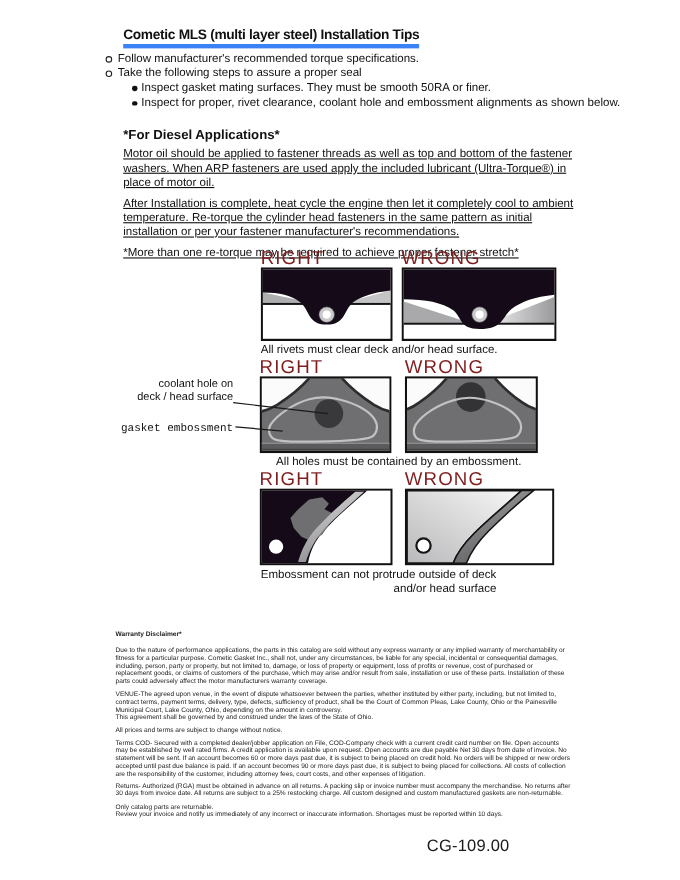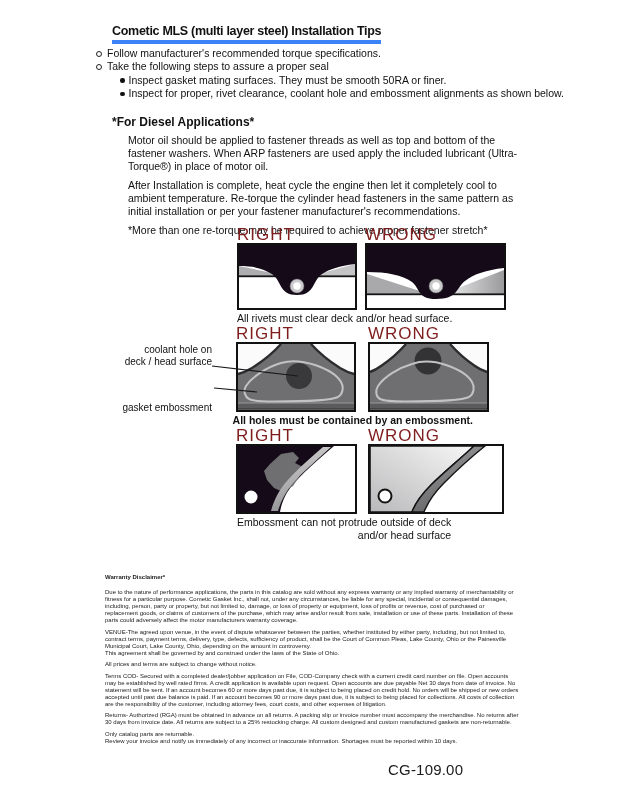--- a/index.html
+++ b/index.html
@@ -12,21 +12,21 @@
     left:112px;top:24px;font-size:12.5px;font-weight:bold;letter-spacing:-0.3px;
     border-bottom:4px solid #3b82f6;padding-bottom:2px;white-space:nowrap;
   }
   .tips{left:96px;top:47px;font-size:10.5px;line-height:13.4px;width:500px;}
   .tip{display:flex;align-items:center;white-space:nowrap;}
   .tip.sub{margin-left:24px;}
   .marker-o{width:4px;height:4px;border:1px solid #222;border-radius:50%;margin-right:5px;flex:none;}
   .marker-f{width:4.5px;height:4.5px;background:#111;border-radius:50%;margin-right:4px;flex:none;}
   .diesel{left:112px;top:116px;width:414px;font-size:10.5px;line-height:13px;}
   .diesel .dh2{font-size:12px;font-weight:bold;margin:0 0 5px 0;}
-  .diesel p{margin:0 0 6px 16px;}
+  .diesel p{margin:0 0 6px 0;text-decoration:underline;}
   .fig-label{font-size:17px;line-height:14px;letter-spacing:1px;text-align:left;color:#7f1d1d;white-space:nowrap;}
   .caption{font-size:10.5px;line-height:12.5px;color:#111;white-space:nowrap;text-align:right;}
   .side-label{font-size:10px;line-height:11.5px;text-align:right;color:#111;white-space:nowrap;}
   .overlay{z-index:5;pointer-events:none;}
   .figure{display:block;}
   .disclaimer{left:105px;top:574px;width:414px;font-size:6px;line-height:7px;letter-spacing:0;color:#222;}
   .disclaimer .dhead{font-weight:bold;margin:0 0 8px 0;}
   .disclaimer .dp{margin:0 0 4.5px 0;}
   .dline{display:block;}
   .partnum{left:388px;top:761px;font-size:15px;letter-spacing:0.2px;color:#1a1a1a;}
@@ -95,21 +95,21 @@
 
   <div class="abs caption" style="left:237px;top:312px;">All rivets must clear deck and/or head surface.</div>
 
   <div class="abs fig-label" style="left:236px;top:327px;width:120px;">RIGHT</div>
   <div class="abs fig-label" style="left:368px;top:327px;width:121px;">WRONG</div>
 
   <div class="abs side-label" style="left:100px;top:344px;width:112px;">
     <span class="dline">coolant hole on</span>
     <span class="dline">deck / head surface</span>
   </div>
-  <div class="abs side-label" style="left:96px;top:402px;width:116px;">gasket embossment</div>
+  <div class="abs side-label" style="left:96px;top:385px;width:116px;font-family:Liberation Mono, monospace;">gasket embossment</div>
 
   <svg class="abs figure" style="left:236px;top:342px;" width="120" height="70" viewBox="0 0 120 70">
     <rect x="1" y="1" width="118" height="68" fill="#6f6f71" stroke="#111" stroke-width="2"></rect>
     <path d="M2,2 H45 C37,11 27,19 16,26 C11,29 6,31 2,32 Z" fill="#fbfbfb"></path>
     <path d="M45,2 C37,11 27,19 16,26 C11,29 6,31 2,32" stroke="#2c2c2e" stroke-width="2.4" fill="none"></path>
     <path d="M118,2 H75 C83,11 93,19 104,26 C109,29 114,31 118,32 Z" fill="#fbfbfb"></path>
     <path d="M75,2 C83,11 93,19 104,26 C109,29 114,31 118,32" stroke="#2c2c2e" stroke-width="2.4" fill="none"></path>
     <rect x="2" y="61" width="116" height="7" fill="#5b5b5d"></rect>
     <line x1="2" y1="61" x2="118" y2="61" stroke="#9a9a9c" stroke-width="1"></line>
     <line x1="2" y1="66.5" x2="118" y2="66.5" stroke="#454547" stroke-width="1"></line>
@@ -128,21 +128,21 @@
     <line x1="2" y1="66.5" x2="119" y2="66.5" stroke="#454547" stroke-width="1"></line>
     <circle cx="60" cy="19" r="13.5" fill="#333335"></circle>
     <path d="M12,57 C8,55 7,49 10,44 C16,35 30,26 44,22 C54,18.5 66,19 78,23 C90,27 100,33 104,40 C107,45 106,52 101,55 C93,59 60,59.5 37,59.5 C26,59.5 16,59 12,57 Z" fill="none" stroke="#c2c2c4" stroke-width="2"></path>
   </svg>
 
   <svg class="abs overlay" style="left:100px;top:330px;" width="210" height="92" viewBox="0 0 210 92">
     <line x1="112" y1="36" x2="198" y2="46" stroke="#1a1a1a" stroke-width="1.1"></line>
     <line x1="114" y1="58" x2="157" y2="62" stroke="#1a1a1a" stroke-width="1.1"></line>
   </svg>
 
-  <div class="abs caption" style="left:220px;top:414px;width:253px;text-align:right;font-weight:bold;">All holes must be contained by an embossment.</div>
+  <div class="abs caption" style="left:236px;top:414px;width:253px;text-align:center;">All holes must be contained by an embossment.</div>
 
   <div class="abs fig-label" style="left:236px;top:429px;width:121px;">RIGHT</div>
   <div class="abs fig-label" style="left:368px;top:429px;width:136px;">WRONG</div>
 
   <svg class="abs figure" style="left:236px;top:444px;" width="121" height="70" viewBox="0 0 121 70">
     <defs>
       <linearGradient id="g3r" x1="0" y1="0" x2="0.4" y2="1">
         <stop offset="0" stop-color="#dededf"></stop>
           <stop offset="1" stop-color="#8e8e90"></stop>
       </linearGradient>

